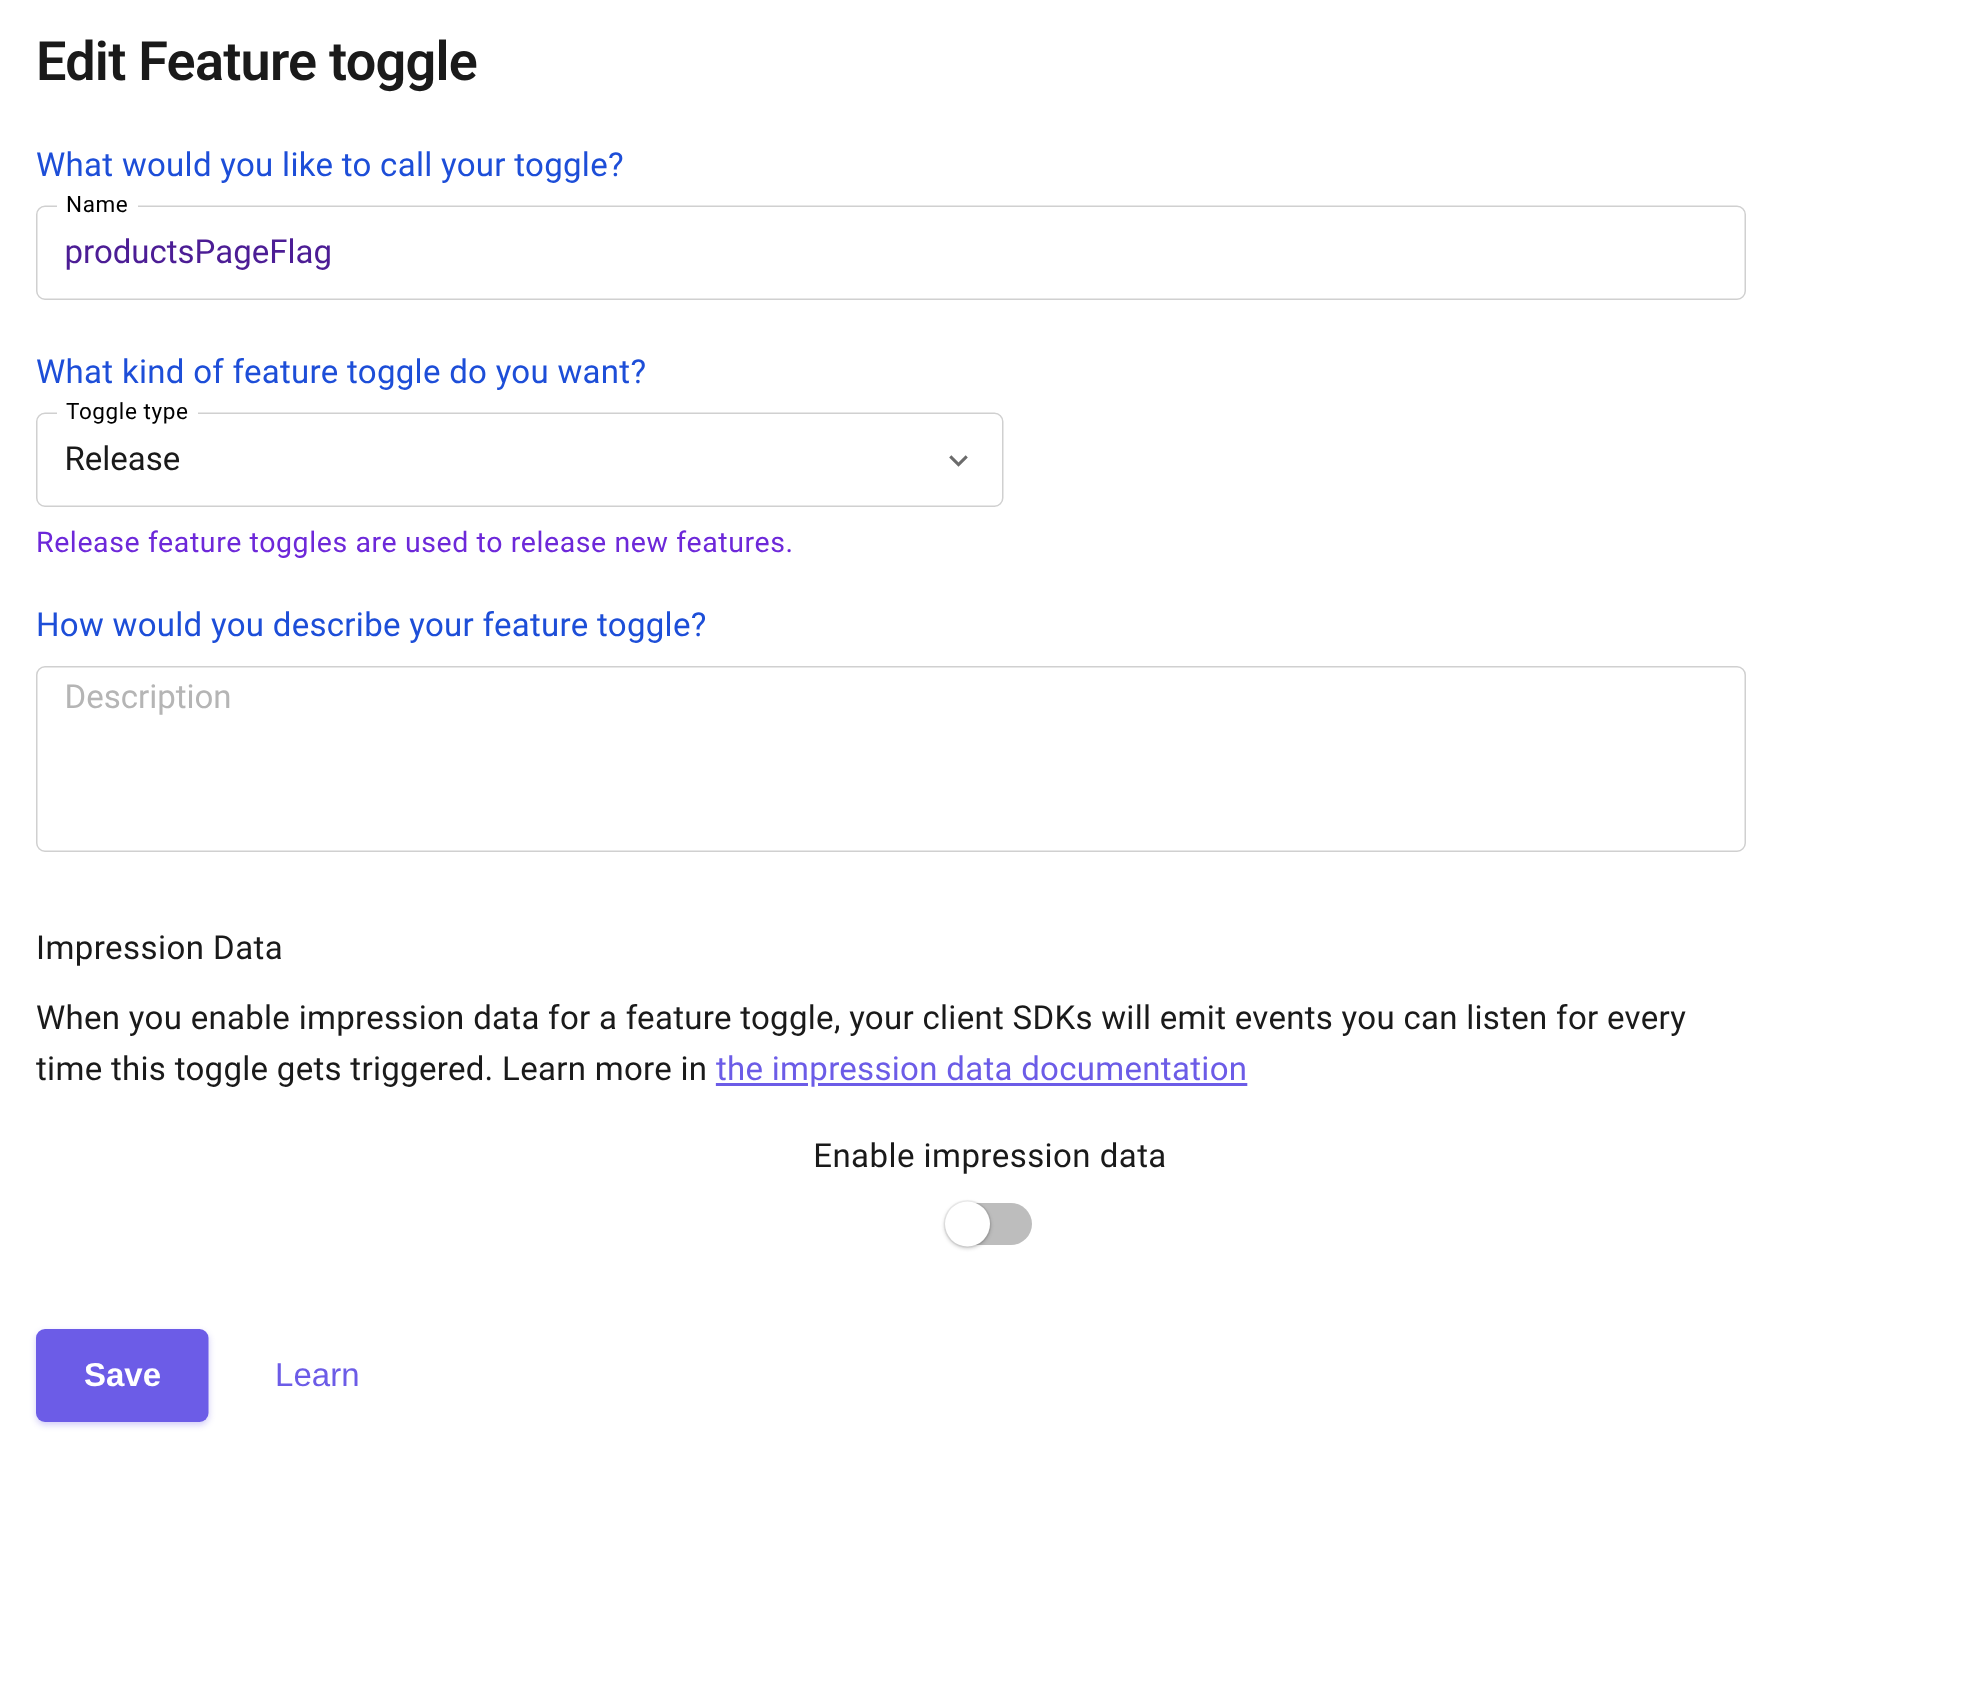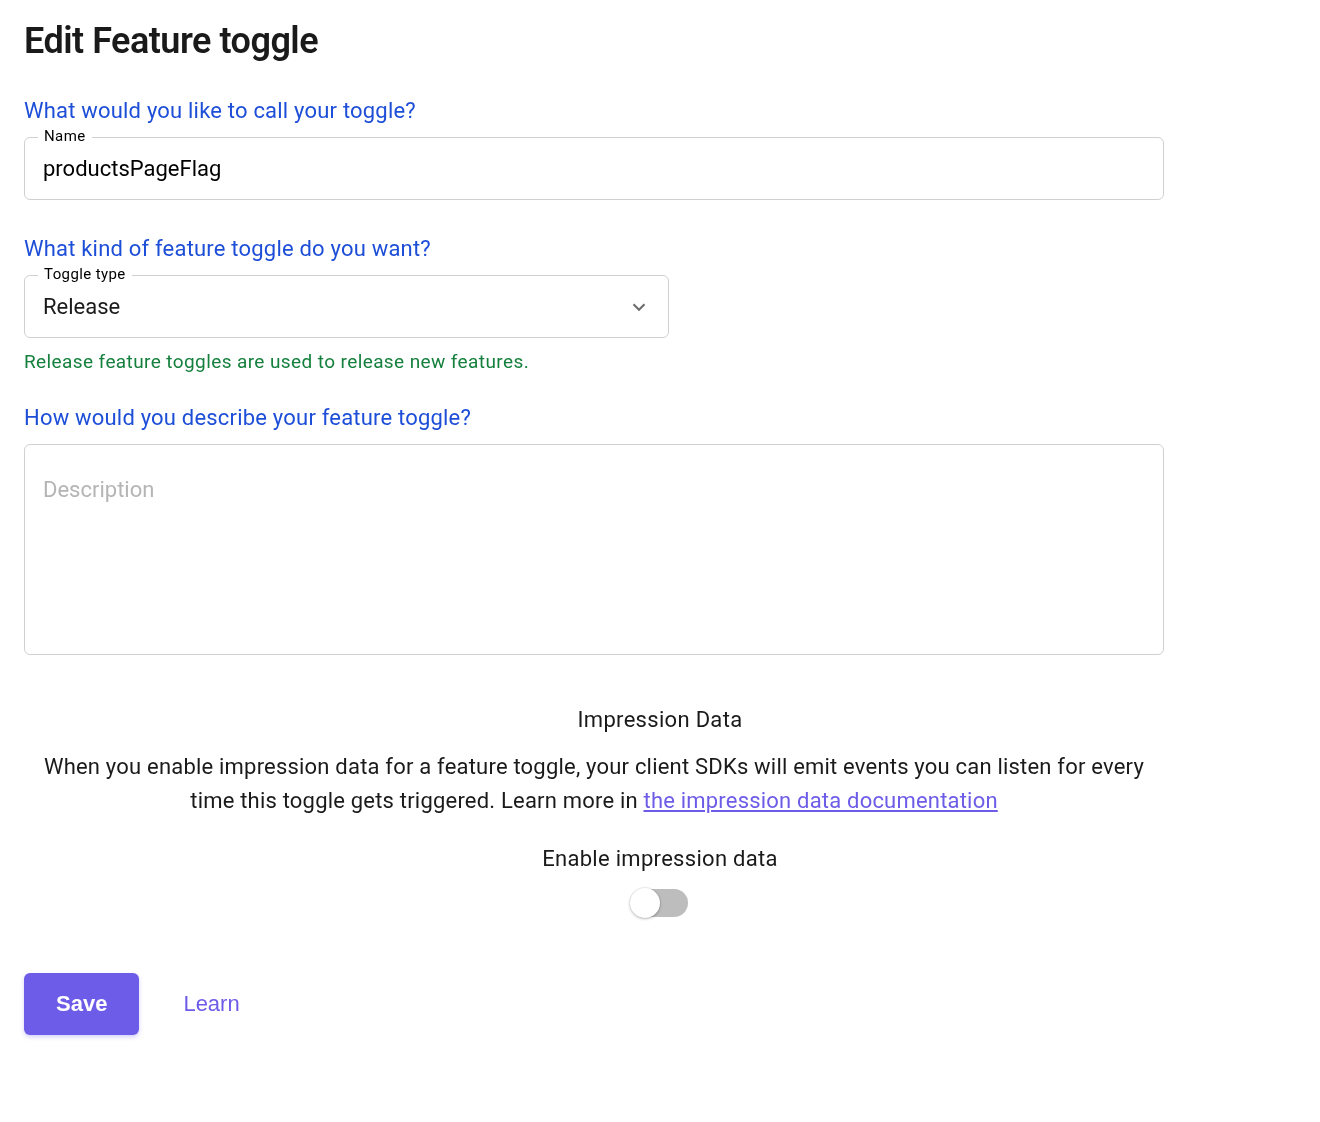--- a/index.html
+++ b/index.html
@@ -44,56 +44,56 @@
     width: 100%;
     border: 1px solid #d0d0d0;
     border-radius: 6px;
     font-size: 22px;
     padding: 18px 18px;
     color: #1a1a1a;
     background: #fff;
     font-family: inherit;
   }
   .field input.text-input.disabled-look {
-    color: #000000;
+    color: #4c1d95;
   }
   .field input.text-input::placeholder {
     color: #b5b5b5;
   }
   .field-name { width: 1140px; }
   .field-type { width: 645px; }
   .select-box {
     display: flex;
     align-items: center;
     justify-content: space-between;
     cursor: pointer;
   }
   .select-box .value { font-size: 22px; color: #1a1a1a; }
   .select-box .chev { color: #6b6b6b; display: flex; align-items: center; }
   .helper {
     font-size: 19px;
-    color: #15803d;
+    color: #6d28d9;
     margin-top: 12px;
     margin-bottom: 32px;
     letter-spacing: 0.4px;
   }
   .section-gap { margin-bottom: 36px; }
   textarea.desc {
     width: 1140px;
-    height: 211px;
+    height: 124px;
     border: 1px solid #d0d0d0;
     border-radius: 6px;
     font-size: 22px;
-    padding: 32px 18px;
+    padding: 8px 18px;
     font-family: inherit;
     resize: none;
     color: #737373;
   }
   textarea.desc::placeholder { color: #b5b5b5; }
-  .impression-block { margin-top: 48px; text-align: center; }
+  .impression-block { margin-top: 48px; }
   .impression-title {
     font-size: 22px;
     font-weight: 400;
     margin-bottom: 18px;
     color: #1a1a1a;
     letter-spacing: 0.3px;
   }
   .impression-body {
     font-size: 22px;
     line-height: 1.55;

